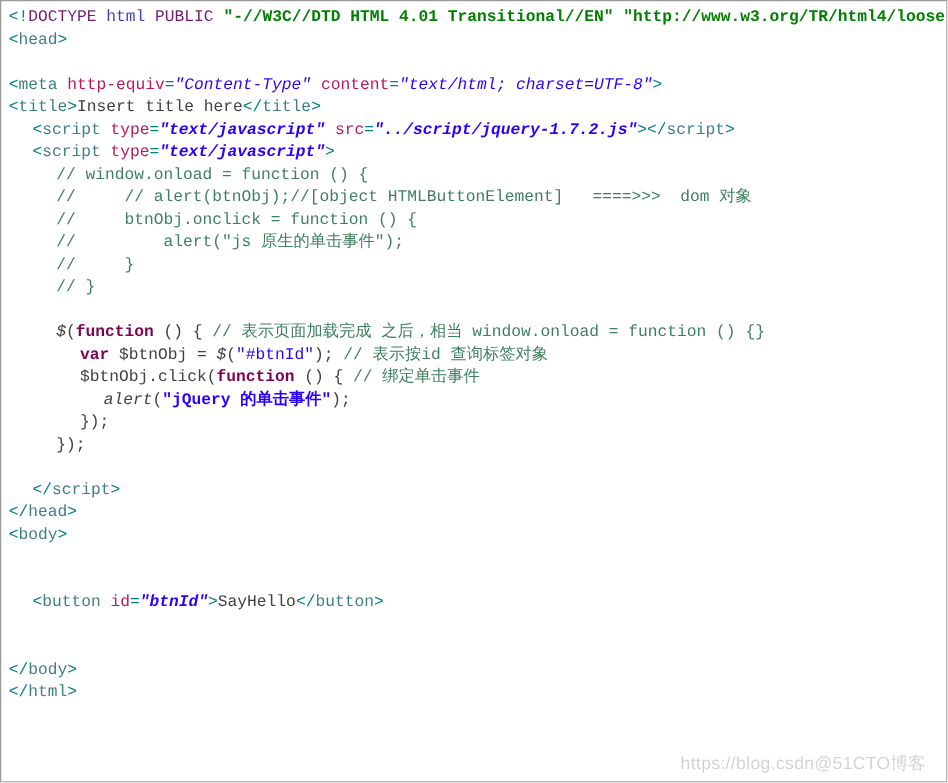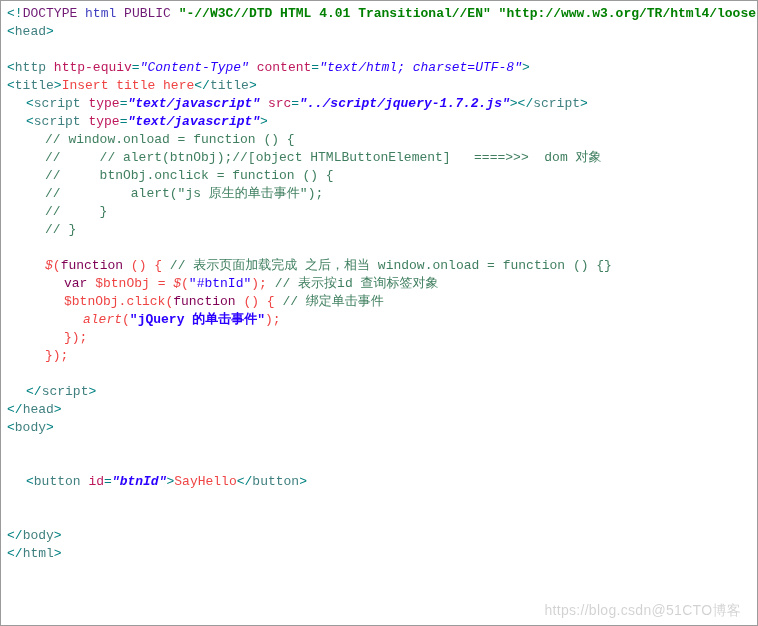--- a/index.html
+++ b/index.html
@@ -26,22 +26,22 @@
   .pad3{padding-left:57px}
   .pad4{padding-left:76px}
   
   .punc{color:#008080}          
   .tag{color:#3f7f7f}           
   .doctype{color:#701a75}
   .kw-html{color:#3f3fbf}       
   .attr{color:#be185d}          
   .str{color:#2a00ff;font-style:italic}
   .greenstr{color:#008000;font-weight:bold}
-  .text{color:#ef4444}
-  .jskw{color:#7f0055;font-weight:normal}
+  .text{color:#404040}
+  .jskw{color:#7f0055;font-weight:bold}
   .jscomment{color:#3f7f5f;}
   .jsliteral{color:#2a00ff}
   b{font-weight:bold}
   .watermark{
     position:absolute;
     right:16px;
     bottom:6px;
     color:rgba(0,0,0,0.18);
     font-family:Arial,sans-serif;
     font-size:14px;
@@ -55,21 +55,21 @@
 
 <div class="code-container">
 
 <div class="line"><span class="punc">&lt;</span><span class="punc">!</span><span class="doctype">DOCTYPE</span> <span class="kw-html">html</span> <span class="doctype">PUBLIC</span> <span class="greenstr">"-//W3C//DTD HTML 4.01 Transitional//EN"</span> <span class="greenstr">"http://www.w3.org/TR/html4/loose.dtd"</span></div>
 
 
 <div class="line"><span class="punc">&lt;</span><span class="tag">head</span><span class="punc">&gt;</span></div>
 
 <div class="line">&nbsp;</div>
 
-<div class="line"><span class="punc">&lt;</span><span class="tag">http</span> <span class="attr">http-equiv</span><span class="punc">=</span><span class="str">"Content-Type"</span> <span class="attr">content</span><span class="punc">=</span><span class="str">"text/html; charset=UTF-8"</span><span class="punc">&gt;</span></div>
+<div class="line"><span class="punc">&lt;</span><span class="tag">meta</span> <span class="attr">http-equiv</span><span class="punc">=</span><span class="str">"Content-Type"</span> <span class="attr">content</span><span class="punc">=</span><span class="str">"text/html; charset=UTF-8"</span><span class="punc">&gt;</span></div>
 
 <div class="line"><span class="punc">&lt;</span><span class="tag">title</span><span class="punc">&gt;</span><span class="text">Insert title here</span><span class="punc">&lt;</span><span class="punc">/</span><span class="tag">title</span><span class="punc">&gt;</span></div>
 
 <div class="line pad1"><span class="punc">&lt;</span><span class="tag">script</span> <span class="attr">type</span><span class="punc">=</span><b><span class="str">"text/javascript"</span></b> <span class="attr">src</span><span class="punc">=</span><b><span class="str">"../script/jquery-1.7.2.js"</span></b><span class="punc">&gt;</span><span class="punc">&lt;</span><span class="punc">/</span><span class="tag">script</span><span class="punc">&gt;</span></div>
 
 <div class="line pad1"><span class="punc">&lt;</span><span class="tag">script</span> <span class="attr">type</span><span class="punc">=</span><b><span class="str">"text/javascript"</span></b><span class="punc">&gt;</span></div>
 
 <div class="line pad2"><span class="jscomment">// window.onload = function () {</span></div>
 <div class="line pad2"><span class="jscomment">//     // alert(btnObj);//[object HTMLButtonElement]   ====&gt;&gt;&gt;  dom 对象</span></div>
 <div class="line pad2"><span class="jscomment">//     btnObj.onclick = function () {</span></div>

